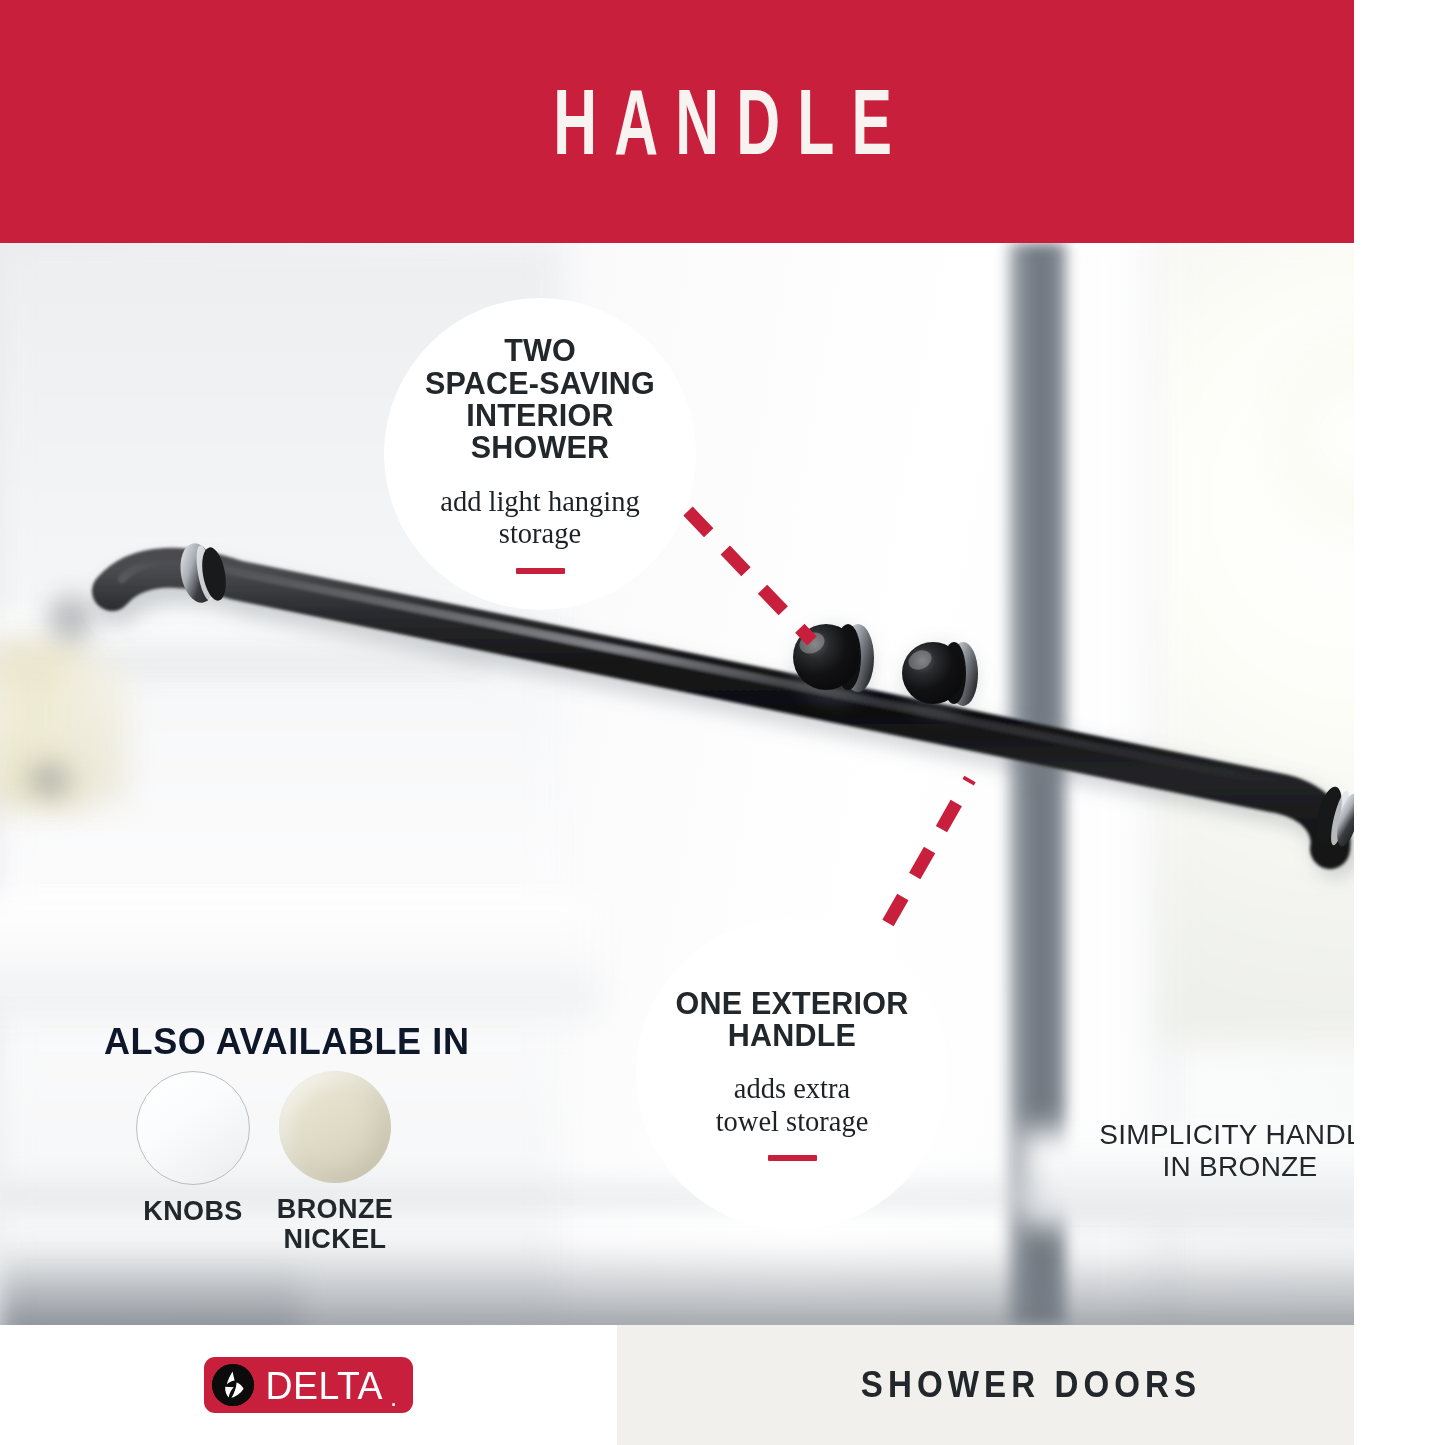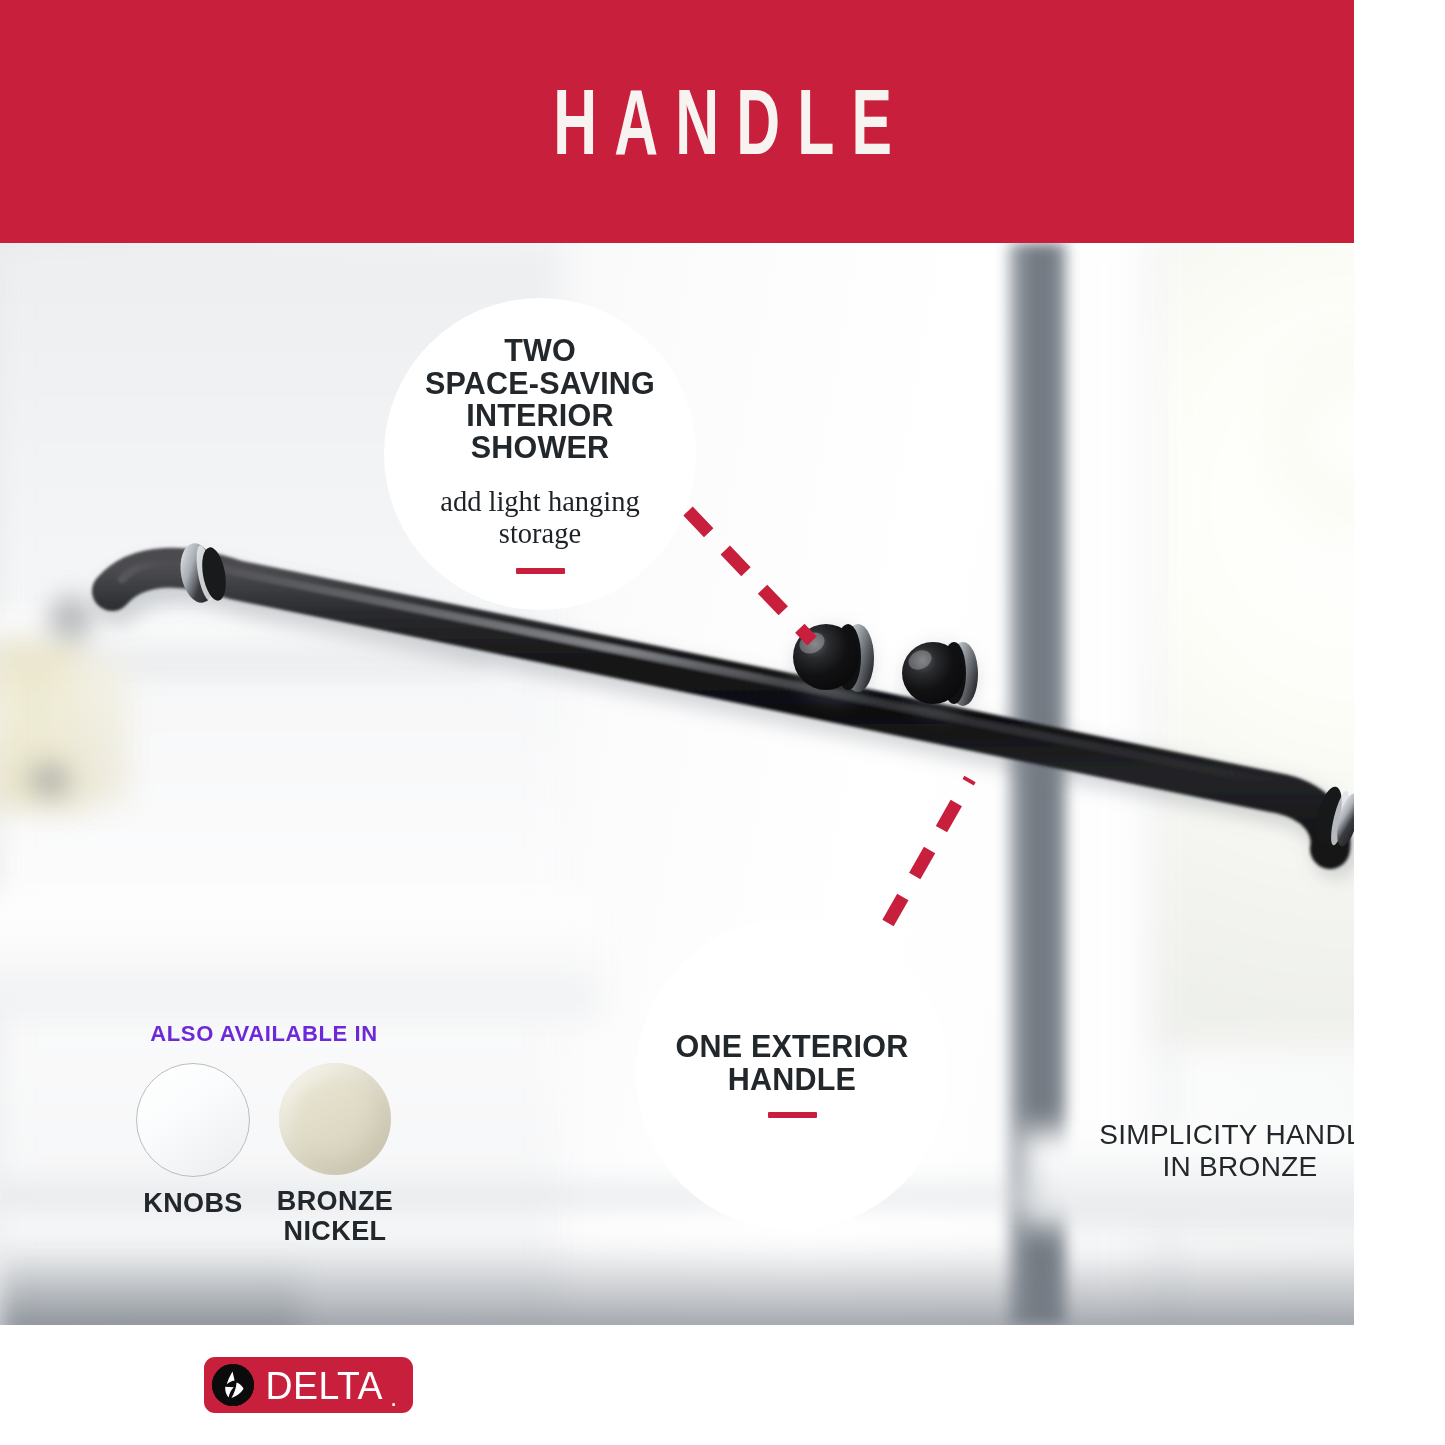--- a/index.html
+++ b/index.html
@@ -156,22 +156,22 @@
     width:49px;height:6px;background:#C8203C;margin-top:17px;border-radius:1px;
   }
 
   
   .swatches{
     position:absolute;left:104px;top:778px;width:320px;
     text-align:center;
   }
   .swatch-title{
     font-family:"Liberation Sans Narrow","Liberation Sans",sans-serif;
-    font-weight:700;font-size:22px;color:#6d28d9;letter-spacing:.6px;
-    margin-bottom:16px;white-space:nowrap;
+    font-weight:700;font-size:36px;color:#0f172a;letter-spacing:.6px;
+    margin-bottom:8px;white-space:nowrap;
   }
   .swatch-row{display:flex;justify-content:center;gap:22px;}
   .swatch-col{width:120px;}
   .dot{
     width:112px;height:112px;border-radius:50%;margin:0 auto 12px auto;
   }
   .dot-chrome{
     background:linear-gradient(145deg,#ffffff 0%,#fbfcfd 40%,#f1f3f5 75%,#e9ebee 100%);
     border:1px solid #b9bec4;
   }
@@ -348,20 +348,22 @@
 SPACE-SAVING
 INTERIOR SHOWER</div>
       <div class="b-sub">add light hanging
 storage</div>
       <div class="b-rule"></div>
     </div>
 
     <div class="bubble bubble-2">
       <div class="b-head">ONE EXTERIOR
 HANDLE</div>
+      <div class="b-sub">adds extra
+towel storage</div>
       <div class="b-rule"></div>
     </div>
 
     <div class="swatches">
       <div class="swatch-title">ALSO AVAILABLE IN</div>
       <div class="swatch-row">
         <div class="swatch-col">
           <div class="dot dot-chrome"></div>
           <div class="swatch-label">KNOBS</div>
         </div>
@@ -386,15 +388,18 @@
             <circle cx="21" cy="21" r="21" fill="#0B0B0B"></circle>
             <path d="M20.5 7.5 C17.5 12.5 15.5 17 14.8 20.4 C16.6 18.6 19.3 17.2 22.6 16.6 Z" fill="#ffffff"></path>
             <path d="M13.2 22.8 C12.9 27.2 14.2 30.8 16.6 33.6 C17.2 29.8 19.0 26.2 21.8 23.3 Z" fill="#ffffff"></path>
             <path d="M24.6 18.4 C27.8 19.6 30.2 21.8 31.6 24.8 C28.6 29.4 24.3 32.6 19.4 33.9 C22.4 28.8 24.2 23.6 24.6 18.4 Z" fill="#ffffff"></path>
           </svg>
         </div>
         <div class="delta-word">DELTA</div>
         <div class="delta-dot">.</div>
       </div>
     </div>
+    <div class="footer-right">
+      <div class="footer-right-text">SHOWER DOORS</div>
+    </div>
   </div>
 
 </div>
 
 </body></html>

